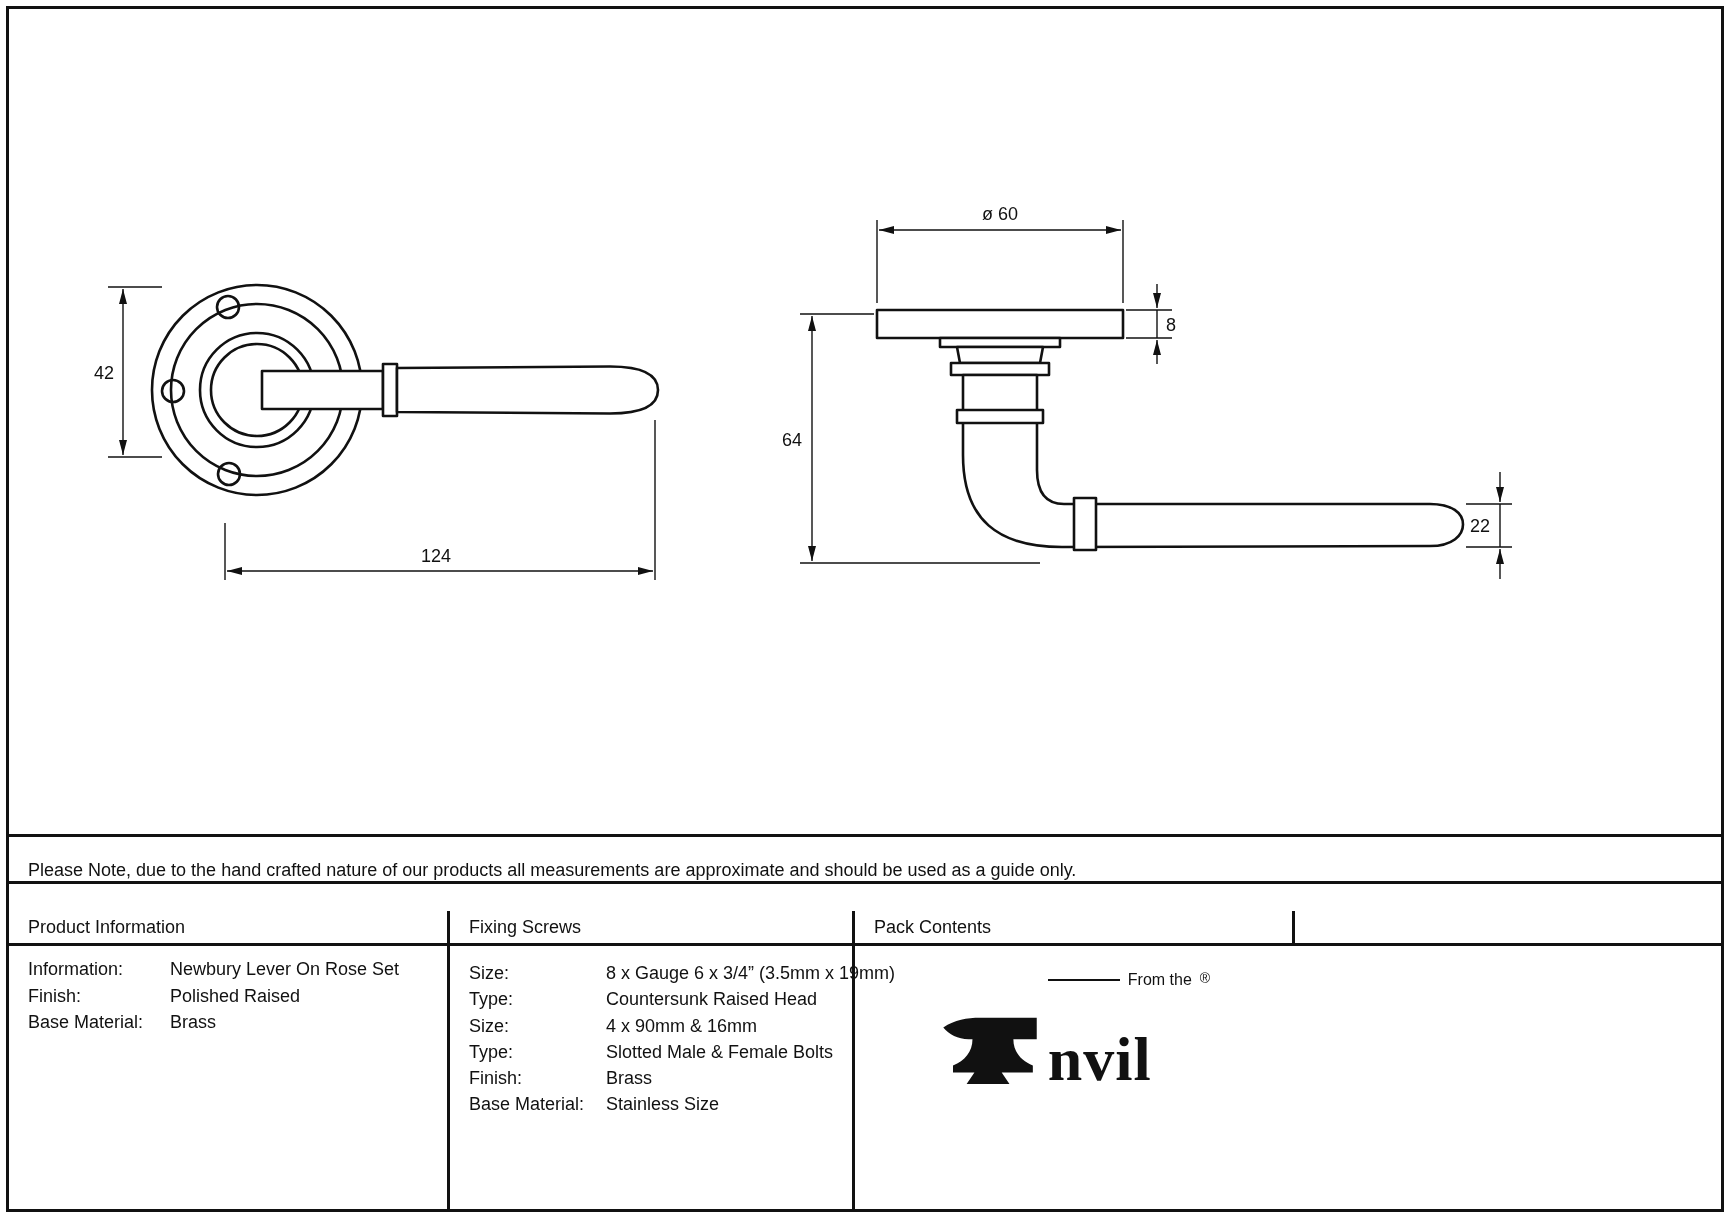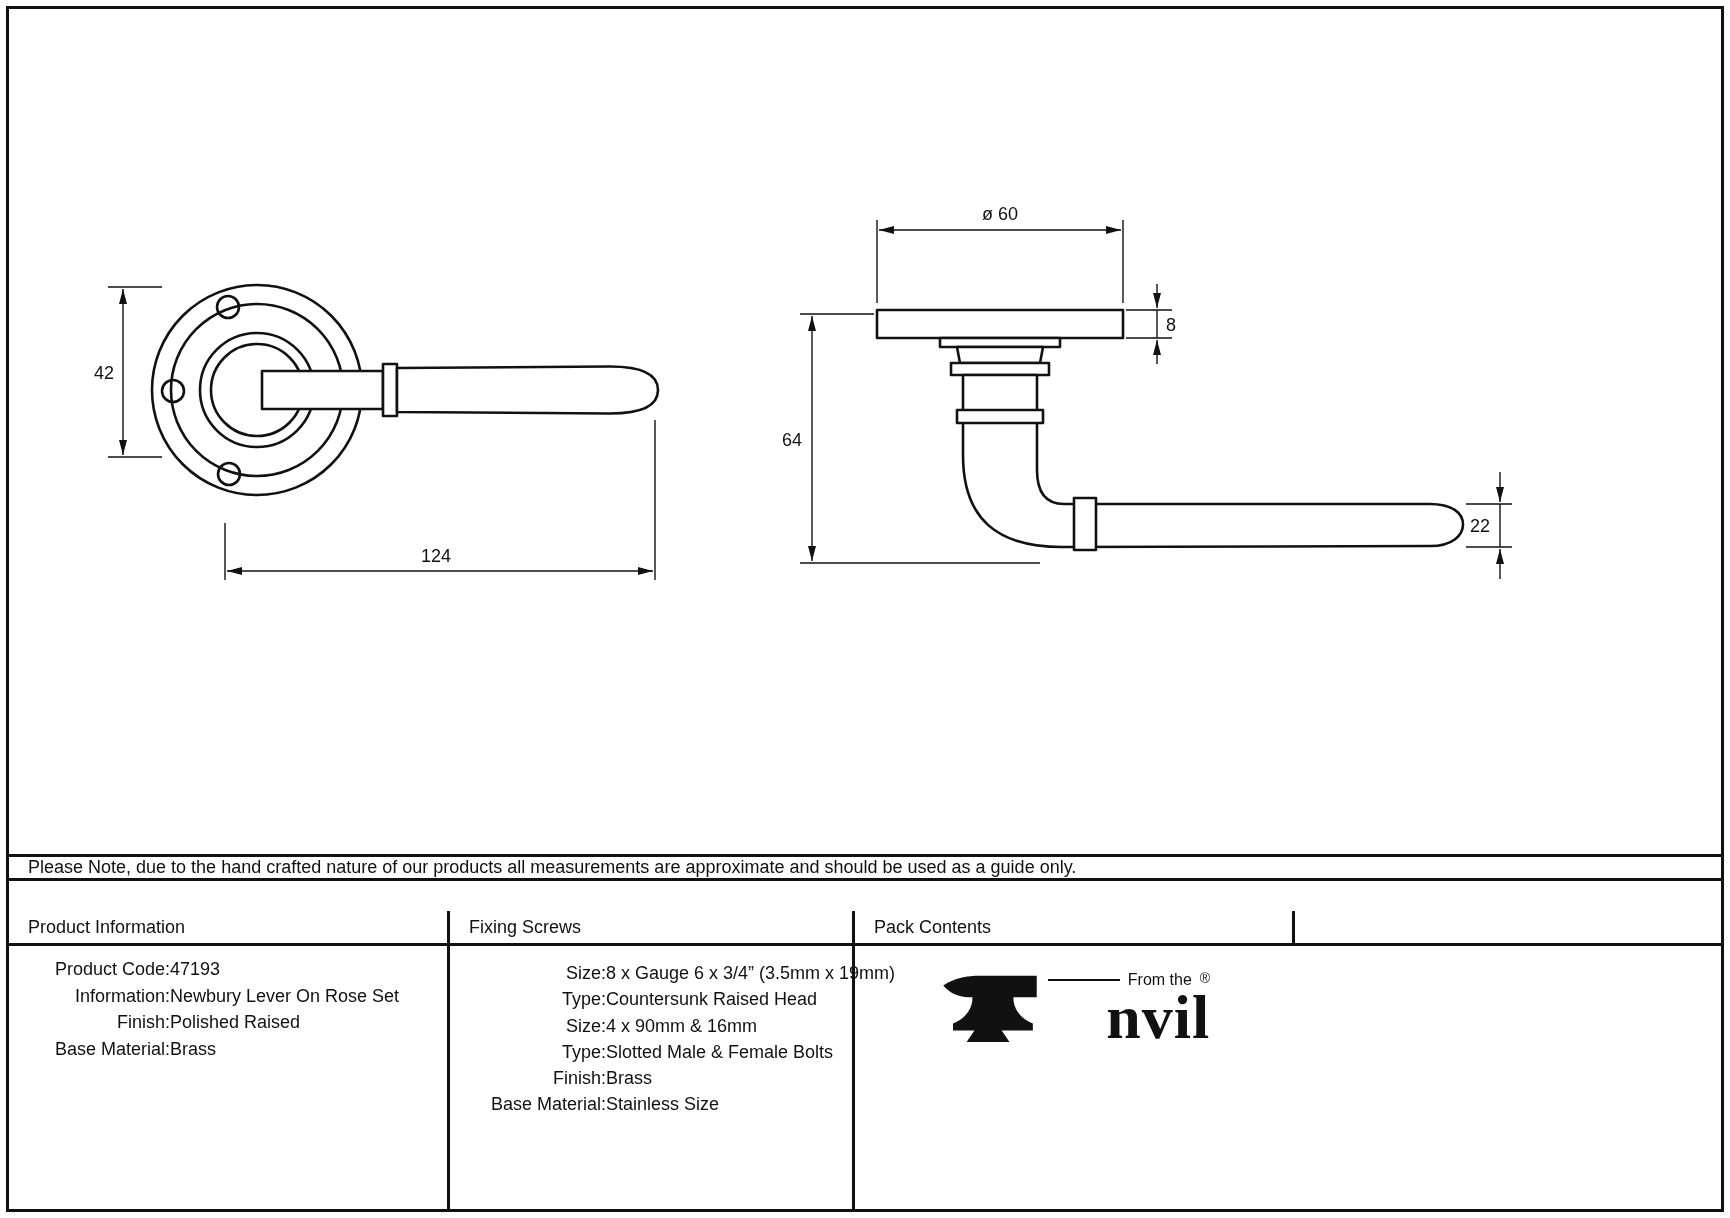--- a/index.html
+++ b/index.html
@@ -16,33 +16,32 @@
   .drawing-area { position:absolute; left:0; top:0; width:1730px; height:866px; }
 
   
   .obj circle, .obj rect, .obj path { fill:none; stroke:#111; stroke-width:2.6px; stroke-linejoin:round; }
   .obj .fill { fill:#ffffff; }
   .dim line { stroke:#111; stroke-width:1.4px; }
   .dimtxt text { font-family:"Liberation Sans", sans-serif; font-size:18px; fill:#111; }
 
   
   .note-row {
-    position:absolute; left:9px; top:854px; width:1712px; height:27px;
+    position:absolute; left:9px; top:834px; width:1712px; height:50px;
     border-top:3px solid #111; border-bottom:3px solid #111;
     display:flex; align-items:flex-end; padding-left:19px; font-size:18px;
   }
 
   
   .spec-table {
     position:absolute; left:9px; top:911px; width:1376px; height:298px;
     display:grid;
     grid-template-columns:441px 405px 440px 426px;
     grid-template-rows:35px 263px;
     font-size:18px;
-    text-align:right;
   }
   .th { border-bottom:3px solid #111; display:flex; align-items:center; padding-left:19px; }
   .th.c1, .th.c2, .th.c3, .td.c1, .td.c2, .td.c3 { border-right:3px solid #111; }
   .td { padding:10px 0 0 19px; }
   .kv { display:flex; line-height:26.6px; white-space:nowrap; }
   .kv .k { width:142px; flex:none; }
   .body-fs { padding-top:14px; }
   .body-fs .kv { line-height:26.3px; }
   .body-fs .kv .k { width:137px; }
   .item { line-height:26.6px; white-space:nowrap; }
@@ -50,21 +49,21 @@
   
   .logo-cell { padding:7px; display:flex; justify-content:center; align-items:flex-start; }
   .logo { display:flex; align-items:flex-end; gap:8px; margin-top:18px; }
   .anvil-svg { width:100px; height:74px; flex:none; }
   .logo-right { display:flex; flex-direction:column; }
   .logo-top { display:flex; align-items:center; gap:8px; font-size:16px; }
   .logo-top .rule { display:inline-block; width:72px; height:2px; background:#111; }
   .logo-top .reg { margin-left:auto; font-size:14px; position:relative; top:-2px; }
   .logo-word {
     font-family:"Liberation Serif", serif; font-weight:700; font-size:62px;
-    line-height:56px; letter-spacing:1px;
+    line-height:56px; letter-spacing:1px;margin-top:42px;
   }
 </style>
 </head>
 <body>
 
 <div class="page">
 
   <svg class="drawing-area" width="1730" height="866" viewBox="0 0 1730 866" xmlns="http://www.w3.org/2000/svg">
     <defs>
       <marker id="arr" markerWidth="15" markerHeight="10" refX="15" refY="5" orient="auto-start-reverse" markerUnits="userSpaceOnUse">
@@ -147,24 +146,20 @@
     </div>
     <div class="th c3">
       <span>Fixing Screws</span>
     </div>
     <div class="th c2">
       <span>Pack Contents</span>
     </div>
     <div class="th c4"></div>
 
     <div class="td c1 body-pi">
-      <div class="kv">
-        <span class="k">Product Code:</span>
-        <span class="v">47193</span>
-      </div>
       <div class="kv">
         <span class="k">Information:</span>
         <span class="v">Newbury Lever On Rose Set</span>
       </div>
       <div class="kv">
         <span class="k">Finish:</span>
         <span class="v">Polished Raised</span>
       </div>
       <div class="kv">
         <span class="k">Base Material:</span>

